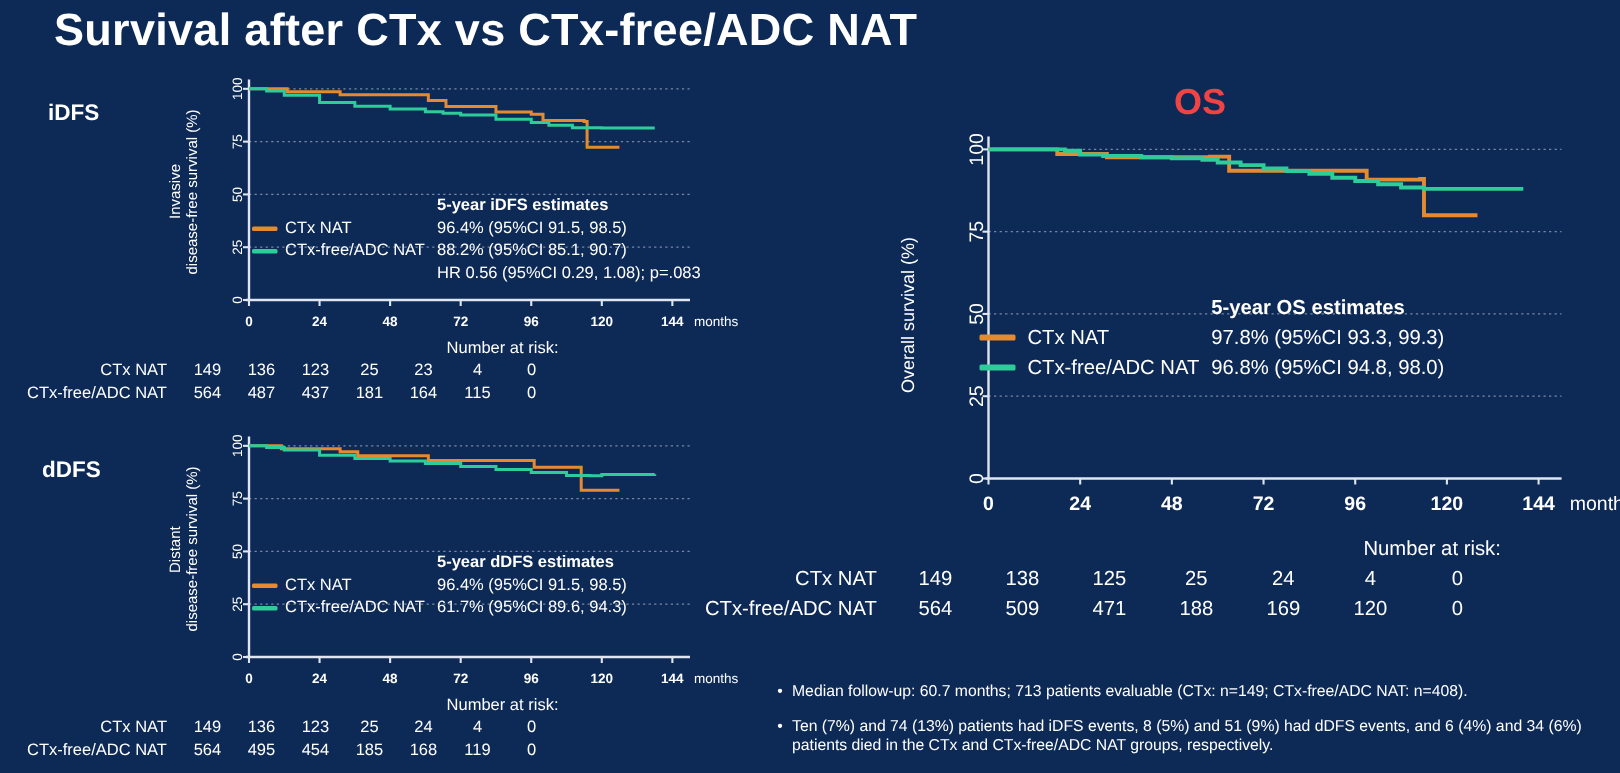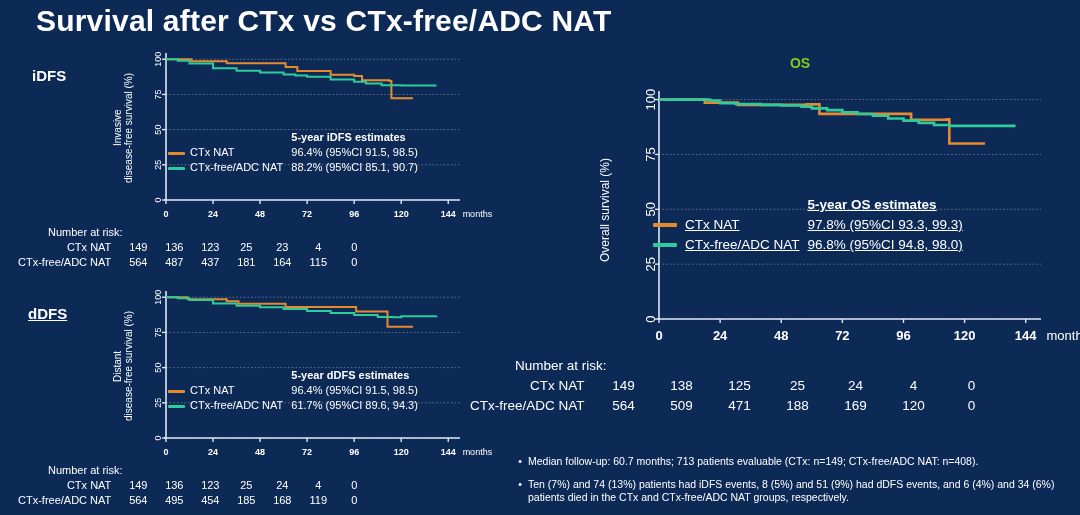--- a/index.html
+++ b/index.html
@@ -20,21 +20,21 @@
     color:#ffffff;
   }
 
   
   .panel{position:absolute;}
   .panel-label{
     font-size:15px;font-weight:bold;color:#ffffff;
     position:absolute;
   }
   .chart-title{
-    position:absolute;font-size:14px;font-weight:bold;color:#84cc16;
+    position:absolute;font-size:24px;font-weight:bold;color:#ef4444;
     text-align:center;
   }
 
   .ylabel{
     position:absolute;
     writing-mode:vertical-rl;
     transform:rotate(180deg);
     font-size:10px;color:#ffffff;
     text-align:center;line-height:1.1;
     white-space:pre-line;
@@ -48,29 +48,29 @@
     position:absolute;
     font-size:11px;color:#ffffff;
     line-height:15px;
     white-space:nowrap;
   }
   .est .hdr{font-weight:bold;}
   .est table{border-collapse:collapse;}
   .est td{padding:0;font-size:11px;color:#fff;white-space:nowrap;vertical-align:middle;}
   .est td.lg{padding-right:8px;}
   .swatch{display:inline-block;width:17px;height:3px;vertical-align:middle;margin-right:5px;border-radius:1px;}
-  .est.os{font-size:13.5px;line-height:20px;text-decoration:underline;}
+  .est.os{font-size:13.5px;line-height:20px;}
   .est.os td{font-size:13.5px;}
   .est.os .swatch{width:24px;height:4px;margin-right:8px;}
 
   
   .risk{
     position:absolute;font-size:11px;color:#ffffff;line-height:15px;
   }
-  .risk .cap{text-align:left;}
+  .risk .cap{text-align:right;}
   .risk table{border-collapse:collapse;}
   .risk td{padding:0;font-size:11px;color:#fff;white-space:nowrap;}
   .risk td.lbl{text-align:right;padding-right:9px;}
   .risk td.num{text-align:center;width:36px;}
   .risk.os{font-size:13.5px;line-height:20px;}
   .risk.os td{font-size:13.5px;}
   .risk.os td.num{width:58px;}
   .risk.os td.lbl{padding-right:10px;}
 
   
@@ -134,20 +134,24 @@
           <td class="hdr">5-year iDFS estimates</td>
         </tr>
         <tr>
           <td class="lg"><span class="swatch" style="background:#e58a2e;"></span><span>CTx NAT</span></td>
           <td>96.4% (95%CI 91.5, 98.5)</td>
         </tr>
         <tr>
           <td class="lg"><span class="swatch" style="background:#2ecc9b;"></span><span>CTx-free/ADC NAT</span></td>
           <td>88.2% (95%CI 85.1, 90.7)</td>
         </tr>
+        <tr>
+          <td class="lg"></td>
+          <td style="text-align:right;">HR 0.56 (95%CI 0.29, 1.08); p=.083</td>
+        </tr>
       </tbody>
         </table>
     </div>
   </div>
 
   <div class="risk" style="left:18px;top:225px;">
     <div class="cap" style="margin-left:30px;">Number at risk:</div>
     <table>
       <tbody>
           <tr>
@@ -168,21 +172,21 @@
         <td class="num">181</td>
         <td class="num">164</td>
         <td class="num">115</td>
         <td class="num">0</td>
       </tr>
     </tbody>
       </table>
   </div>
 
   <div class="panel" style="left:0;top:283px;width:470px;height:185px;">
-    <div class="panel-label" style="left:28px;top:22px;text-decoration:underline;">dDFS</div>
+    <div class="panel-label" style="left:28px;top:22px;">dDFS</div>
     <div class="ylabel" style="left:112px;top:8px;height:150px;">Distant
 disease-free survival (%)</div>
     <svg id="svg-ddfs" width="330" height="175" style="position:absolute;left:140px;top:2px;">
         <line x1="26" x2="320" y1="153" y2="153" stroke="#9aa6bd" stroke-width="0.8" stroke-dasharray="1.5 2.2" opacity="0.75"></line>
         <line x1="26" x2="320" y1="117.80582524271844" y2="117.80582524271844" stroke="#9aa6bd" stroke-width="0.8" stroke-dasharray="1.5 2.2" opacity="0.75"></line>
         <line x1="26" x2="320" y1="82.6116504854369" y2="82.6116504854369" stroke="#9aa6bd" stroke-width="0.8" stroke-dasharray="1.5 2.2" opacity="0.75"></line>
         <line x1="26" x2="320" y1="47.41747572815534" y2="47.41747572815534" stroke="#9aa6bd" stroke-width="0.8" stroke-dasharray="1.5 2.2" opacity="0.75"></line>
         <line x1="26" x2="320" y1="12.223300970873794" y2="12.223300970873794" stroke="#9aa6bd" stroke-width="0.8" stroke-dasharray="1.5 2.2" opacity="0.75"></line>
         <line x1="26" x2="26" y1="6" y2="153" stroke="#dfe6f2" stroke-width="1.6"></line>
         <line x1="22" x2="26" y1="153" y2="153" stroke="#dfe6f2" stroke-width="1.4"></line>

